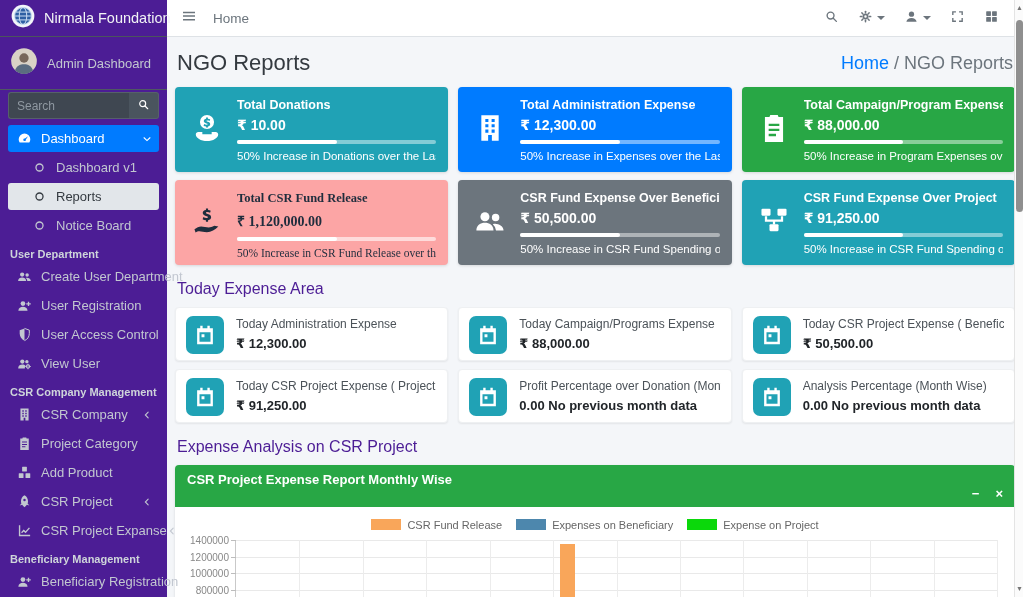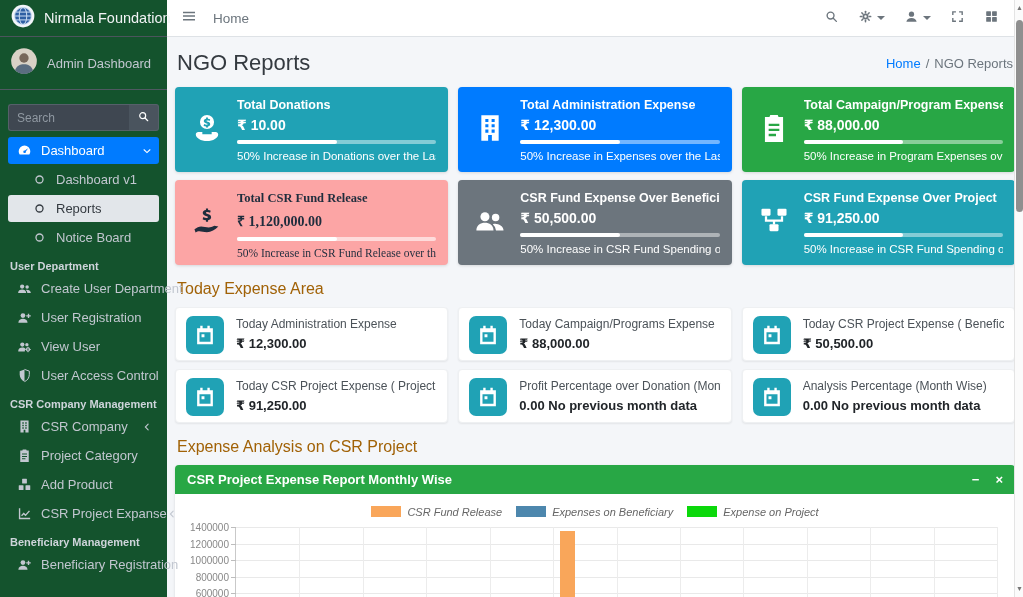--- a/index.html
+++ b/index.html
@@ -1,26 +1,26 @@
 <!DOCTYPE html>
 <html><head>
 <meta charset="utf-8">
 <style>
   * { margin:0; padding:0; box-sizing:border-box; }
   html,body { width:1023px; height:597px; overflow:hidden; }
   body { font-family:"Liberation Sans","DejaVu Sans",sans-serif; background:#f4f6f9; }
   .app { position:relative; width:1023px; height:597px; overflow:hidden; }
 
   
-  .sidebar { position:absolute; left:0; top:0; bottom:0; width:167px; background:#14532d; z-index:5; }
+  .sidebar { position:absolute; left:0; top:0; bottom:0; width:167px; background:#4c1d95; z-index:5; }
   .brand { display:flex; align-items:center; height:37px; padding:0 10px; border-bottom:1px solid #4b545c; cursor:pointer; }
   .brand-text { color:#f1f3f5; font-size:14.5px; margin-left:8px; white-space:nowrap; }
   .user-panel { display:flex; align-items:center; padding:10px 10px; border-bottom:1px solid #4f5962; }
   .user-name { color:#c2c7d0; font-size:13px; margin-left:9px; text-decoration:none; cursor:pointer; }
-  .sidebar-search { display:flex; margin:14px 8px 6px; }
+  .sidebar-search { display:flex; margin:2px 8px 6px; }
   .sidebar-search input { flex:1; min-width:0; height:27px; background:#3f4751; border:1px solid #56606a; border-right:none; border-radius:3px 0 0 3px; color:#fff; font-size:12px; padding:0 8px; font-family:inherit; }
   .sidebar-search input::placeholder { color:#8f98a1; }
   .sidebar-search button { width:30px; height:27px; background:#4a545e; border:1px solid #56606a; border-left:none; border-radius:0 3px 3px 0; color:#fff; cursor:pointer; display:flex; align-items:center; justify-content:center; }
   .nav { margin-top:2px; }
   .nav-header { margin:9px 10px 3px; font-size:11px; font-weight:bold; color:#ced4da; white-space:nowrap; }
   .nav-item { display:flex; align-items:center; height:27px; margin:2px 8px; padding:0 7px; border-radius:3px; color:#c2c7d0; font-size:13px; cursor:pointer; white-space:nowrap; }
   .nav-item .ni-icon { width:19px; margin-right:7px; display:flex; align-items:center; justify-content:center; flex:none; }
   .nav-item.active-main { background:#007bff; color:#fff; }
   .nav-sub .nav-item { padding-left:22px; }
   .nav-item.active-sub { background:#e2e6ea; color:#343a40; }
@@ -30,53 +30,53 @@
   .main { position:absolute; left:167px; right:0; top:0; bottom:0; }
   .navbar { display:flex; align-items:center; height:37px; background:#fff; border-bottom:1px solid #dee2e6; padding:0 14px; color:#6c757d; }
   .navbar .nav-ic { color:#6c757d; display:flex; align-items:center; cursor:pointer; }
   .navbar .home-link { margin-left:16px; font-size:13.5px; color:#6c757d; text-decoration:none; cursor:pointer; }
   .nav-right { margin-left:auto; display:flex; align-items:center; gap:19px; padding-right:10px; }
   .caret { width:0; height:0; border-left:4px solid transparent; border-right:4px solid transparent; border-top:4px solid #6c757d; margin-left:4px; }
 
   .content { padding:0 8px; }
   .page-head { display:flex; align-items:center; justify-content:space-between; padding:13px 2px 11px;text-align:right; }
   .page-title { font-size:22px; font-weight:500; color:#343a40; }
-  .breadcrumb { font-size:13px; color:#6c757d; }
+  .breadcrumb { font-size:18px; color:#6c757d; }
   .breadcrumb a { color:#007bff; text-decoration:none; cursor:pointer; }
   .bc-sep { margin:0 5px; }
 
   .grid3 { display:grid; grid-template-columns:repeat(3,1fr); gap:8px 10px; }
 
   
   .small-box { position:relative; height:85px; border-radius:4px; padding:11px 12px 8px 62px; color:#fff; box-shadow:0 1px 3px rgba(0,0,0,.12); overflow:hidden; }
   .small-box.dark-text { color:#1f2d3d; }
   .sb-icon { position:absolute; left:16px; top:25px; }
   .sb-title { font-size:12.5px; font-weight:600; overflow:hidden; white-space:nowrap; }
   .sb-amount { font-size:14px; font-weight:bold; margin-top:5px; }
   .sb-progress { height:4px; background:rgba(255,255,255,.45); border-radius:2px; margin:7px 0 6px; }
   .small-box.dark-text .sb-progress { background:rgba(255,255,255,.6); }
   .sb-progress > div { height:100%; background:#fff; border-radius:2px; }
   .sb-desc { font-size:11.5px; overflow:hidden; white-space:nowrap; }
 
-  .section-title { font-size:16px; font-weight:500; color:#a16207; margin:15px 2px 9px; }
+  .section-title { font-size:16px; font-weight:500; color:#4c1d95; margin:15px 2px 9px; }
 
   
   .t-card { position:relative; background:#fff; border:1px solid #eef0f2; border-radius:4px; box-shadow:0 1px 2px rgba(0,0,0,.07); height:54px; padding:9px 10px 8px 60px; overflow:hidden; }
   .t-icon { position:absolute; left:10px; top:8px; width:38px; height:38px; border-radius:7px; display:flex; align-items:center; justify-content:center; color:#fff; }
   .t-title { font-size:12px; color:#4b5258; white-space:nowrap; overflow:hidden; }
   .t-amount { font-size:13px; font-weight:bold; color:#212529; margin-top:5px; }
 
   
   .panel { border-radius:4px; box-shadow:0 1px 3px rgba(0,0,0,.12); }
-  .panel-header { display:flex; align-items:center; color:#fff; padding:7px 12px; border-radius:4px 4px 0 0; }
+  .panel-header { display:flex; align-items:flex-start; color:#fff; padding:7px 12px; border-radius:4px 4px 0 0;flex-direction:column; }
   .panel-title { font-size:13px; font-weight:bold; }
   .panel-tools { margin-left:auto; display:flex; gap:16px; }
   .panel-tools span { cursor:pointer; font-weight:bold; font-size:13px; line-height:1; }
   .panel-body { background:#fff; border-radius:0 0 4px 4px; padding:12px 14px; height:260px; }
-  .chart-legend { display:flex; justify-content:center; align-items:center; gap:14px; font-size:11px; color:#666; margin-bottom:9px;font-style:italic; }
+  .chart-legend { display:flex; justify-content:center; align-items:center; gap:14px; font-size:11px; color:#666; margin-bottom:9px; }
   .chart-legend .sw { display:inline-block; width:30px; height:11px; margin-right:6px; vertical-align:-1px; }
   .chart-area { position:relative; height:150px; }
   .y-lab { position:absolute; width:40px; text-align:right; font-size:10px; color:#888; }
   .chart-plot { position:absolute; left:46px; right:4px; top:0; height:116px; border-left:1px solid #c9c9c9; }
   .gl-h { position:absolute; left:0; right:0; height:1px; background:#e9e9e9; }
   .gl-v { position:absolute; top:0; bottom:0; width:1px; background:#ececec; }
   .y-tick { position:absolute; left:-5px; width:5px; height:1px; background:#bdbdbd; }
   .bar { position:absolute; bottom:0; width:15px; }
 
   
@@ -177,39 +177,39 @@
               <circle cx="9.5" cy="8.8" r="3.8"></circle>
               <path d="M2.2 19.8c.3-3.8 3.4-5.8 7.3-5.8s7 2 7.3 5.8v.4H2.2z"></path>
               <path d="M17.3 5.9h2.2v2.4H22v2.2h-2.5v2.4h-2.2v-2.4h-2.5V8.3h2.5z"></path>
             </svg>
           </span>
           <span>User Registration</span>
         </div>
         <div class="nav-item">
           <span class="ni-icon">
             <svg width="15" height="15" viewBox="0 0 24 24" fill="currentColor">
+              <path d="M12 2.2L4.3 5v5.5c0 5 3.1 9.6 7.7 11.3z"></path>
+              <path d="M12 2.2L19.7 5v5.5c0 5-3.1 9.6-7.7 11.3" fill="none" stroke="currentColor" stroke-width="1.6"></path>
+            </svg>
+          </span>
+          <span>User Access Control</span>
+        </div>
+        <div class="nav-item">
+          <span class="ni-icon">
+            <svg width="15" height="15" viewBox="0 0 24 24" fill="currentColor">
               <circle cx="8.5" cy="8.8" r="3.4"></circle>
               <circle cx="15.8" cy="9" r="2.7"></circle>
               <path d="M2 18.8c.3-3.4 3-5.2 6.5-5.2 2.1 0 4 .7 5.2 1.9a6.9 6.9 0 0 0-1.2 3.9v.4H2z"></path>
               <circle cx="17.6" cy="16.8" r="2.6" fill="none" stroke="currentColor" stroke-width="1.7"></circle>
               <circle cx="17.6" cy="16.8" r="1"></circle>
               <path d="M16.9 12.4h1.4v1.7h-1.4zM16.9 19.5h1.4v1.7h-1.4zM13.2 16.1h1.7v1.4h-1.7zM20.3 16.1H22v1.4h-1.7z"></path>
             </svg>
           </span>
           <span>View User</span>
         </div>
-        <div class="nav-item">
-          <span class="ni-icon">
-            <svg width="15" height="15" viewBox="0 0 24 24" fill="currentColor">
-              <path d="M12 2.2L4.3 5v5.5c0 5 3.1 9.6 7.7 11.3z"></path>
-              <path d="M12 2.2L19.7 5v5.5c0 5-3.1 9.6-7.7 11.3" fill="none" stroke="currentColor" stroke-width="1.6"></path>
-            </svg>
-          </span>
-          <span>User Access Control</span>
-        </div>
         <div class="nav-header">CSR Company Management</div>
         <div class="nav-item">
           <span class="ni-icon">
             <svg width="15" height="15" viewBox="0 0 24 24" fill="currentColor">
               <path fill-rule="evenodd" d="M5.5 2.5h13v19h-13zM8.5 5.2h2.3v2.3H8.5zm4.7 0h2.3v2.3h-2.3zM8.5 9.2h2.3v2.3H8.5zm4.7 0h2.3v2.3h-2.3zM8.5 13.2h2.3v2.3H8.5zm4.7 0h2.3v2.3h-2.3zM10.6 17.3h2.8v4.2h-2.8z"></path>
             </svg>
           </span>
           <span>CSR Company</span>
           <span class="chev">
             <svg width="10" height="10" viewBox="0 0 24 24" fill="currentColor">
@@ -227,20 +227,33 @@
         </div>
         <div class="nav-item">
           <span class="ni-icon">
             <svg width="15" height="15" viewBox="0 0 24 24" fill="currentColor">
               <rect x="8.2" y="2.8" width="7.6" height="7.6" rx="0.8"></rect>
               <rect x="2.8" y="13" width="7.6" height="7.6" rx="0.8"></rect>
               <rect x="13.6" y="13" width="7.6" height="7.6" rx="0.8"></rect>
             </svg>
           </span>
           <span>Add Product</span>
+        </div>
+        <div class="nav-item">
+          <span class="ni-icon">
+            <svg width="15" height="15" viewBox="0 0 24 24" fill="currentColor">
+              <path fill-rule="evenodd" d="M12 1.8c3.6 2 5.6 5.5 5.6 9.6 0 1.3-.2 2.6-.6 3.8l2.7 3-3.9-.9a14.6 14.6 0 0 1-3.8 4 14.6 14.6 0 0 1-3.8-4l-3.9.9 2.7-3c-.4-1.2-.6-2.5-.6-3.8 0-4.1 2-7.6 5.6-9.6zm0 5.7a2 2 0 1 0 0 4 2 2 0 0 0 0-4z"></path>
+            </svg>
+          </span>
+          <span>CSR Project</span>
+          <span class="chev">
+            <svg width="10" height="10" viewBox="0 0 24 24" fill="currentColor">
+              <path d="M14.8 5L8 12l6.8 7" fill="none" stroke="currentColor" stroke-width="2.6" stroke-linecap="round"></path>
+            </svg>
+          </span>
         </div>
         <div class="nav-item">
           <span class="ni-icon">
             <svg width="15" height="15" viewBox="0 0 24 24" fill="currentColor">
               <path d="M3 3.5h2.2v15.3H21v2.2H3z"></path>
               <path d="M6.5 14.8l4.2-4.3 3 2.6 5.4-6 1.6 1.4-7 7.8-3-2.6-2.7 2.7z"></path>
             </svg>
           </span>
           <span>CSR Project Expanse</span>
           <span class="chev">

